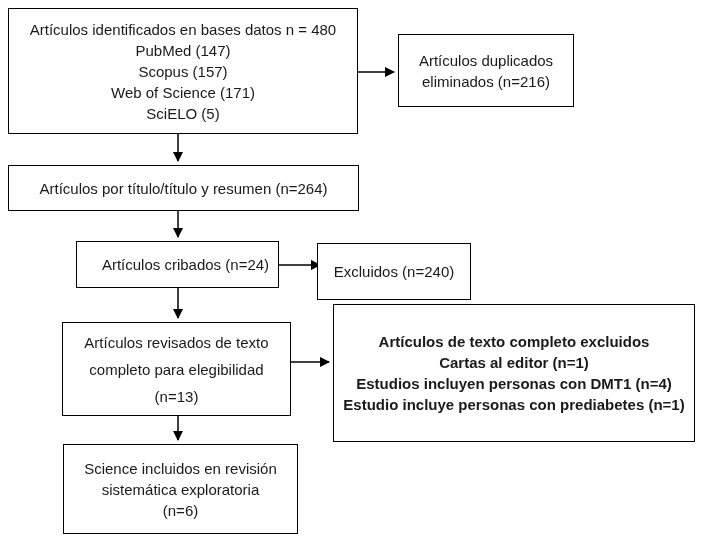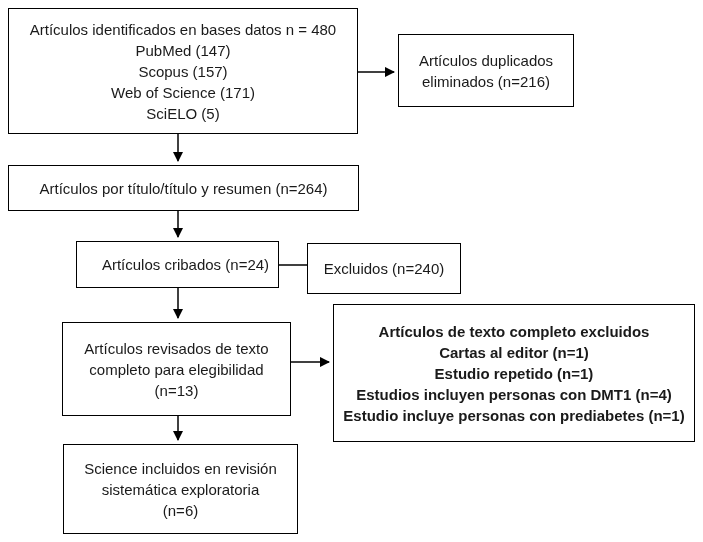--- a/index.html
+++ b/index.html
@@ -65,34 +65,33 @@
   </div>
 
   <div class="box" style="left:8px;top:165px;width:351px;height:46px;">
     <div class="line">Artículos por título/título y resumen (n=264)</div>
   </div>
 
   <div class="box" style="left:76px;top:241px;width:203px;height:47px;padding-left:16px;">
     <div class="line">Artículos cribados (n=24)</div>
   </div>
 
-  <div class="box" style="left:307px;top:243px;width:154px;height:51px;">
+  <div class="box" style="left:317px;top:243px;width:154px;height:57px;">
     <div class="line">Excluidos (n=240)</div>
   </div>
 
-  <div class="box" style="left:62px;top:322px;width:229px;height:94px;">
+  <div class="box" style="left:62px;top:322px;width:229px;height:94px;gap:6px;">
     <div class="line">Artículos revisados de texto</div>
     <div class="line">completo para elegibilidad</div>
     <div class="line">(n=13)</div>
   </div>
 
   <div class="box" style="left:333px;top:304px;width:362px;height:138px;font-weight:bold;">
     <div class="line">Artículos de texto completo excluidos</div>
     <div class="line">Cartas al editor (n=1)</div>
-    <div class="line">Estudio repetido (n=1)</div>
     <div class="line">Estudios incluyen personas con DMT1 (n=4)</div>
     <div class="line">Estudio incluye personas con prediabetes (n=1)</div>
   </div>
 
   <div class="box" style="left:63px;top:444px;width:235px;height:90px;">
     <div class="line">Science incluidos en revisión</div>
     <div class="line">sistemática exploratoria</div>
     <div class="line">(n=6)</div>
   </div>
 

